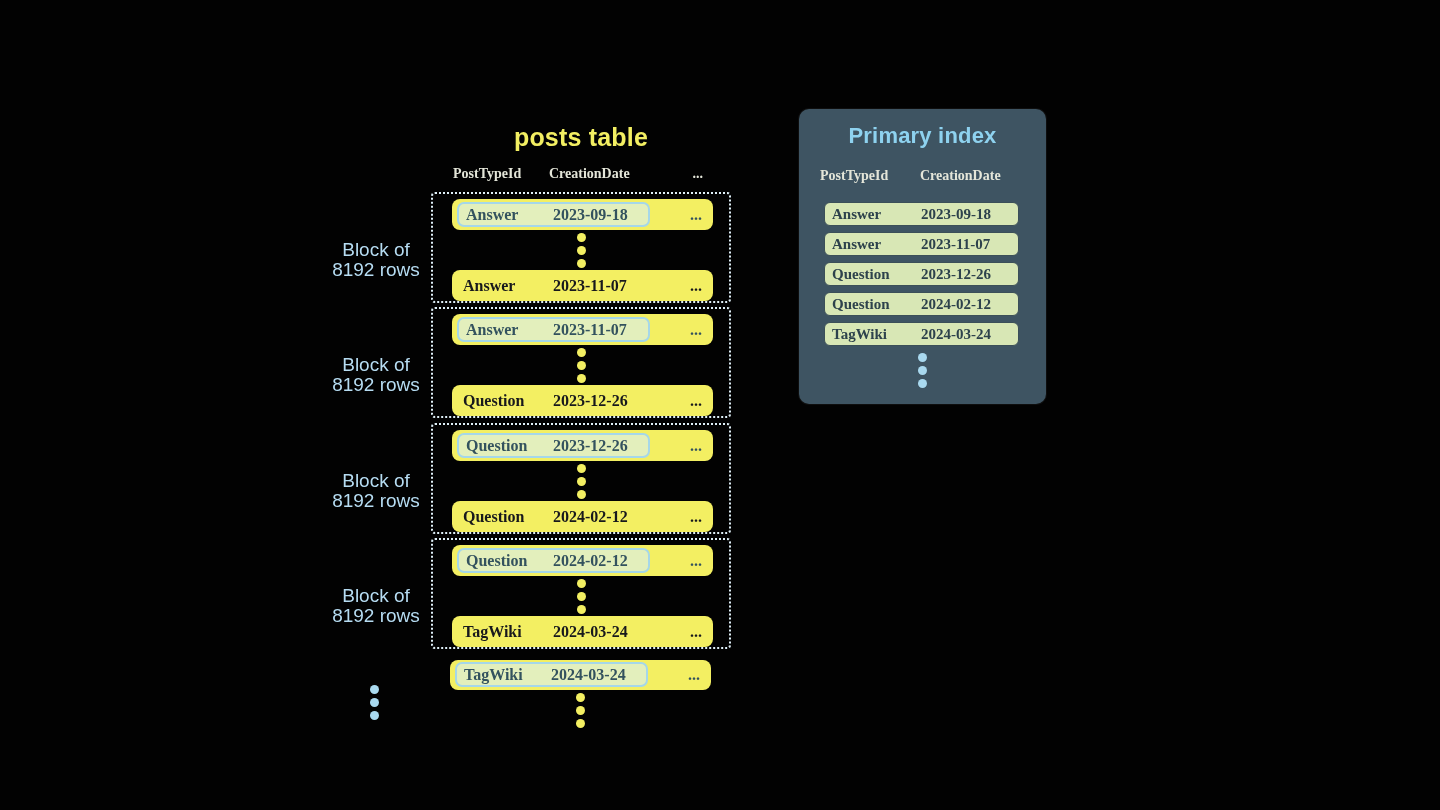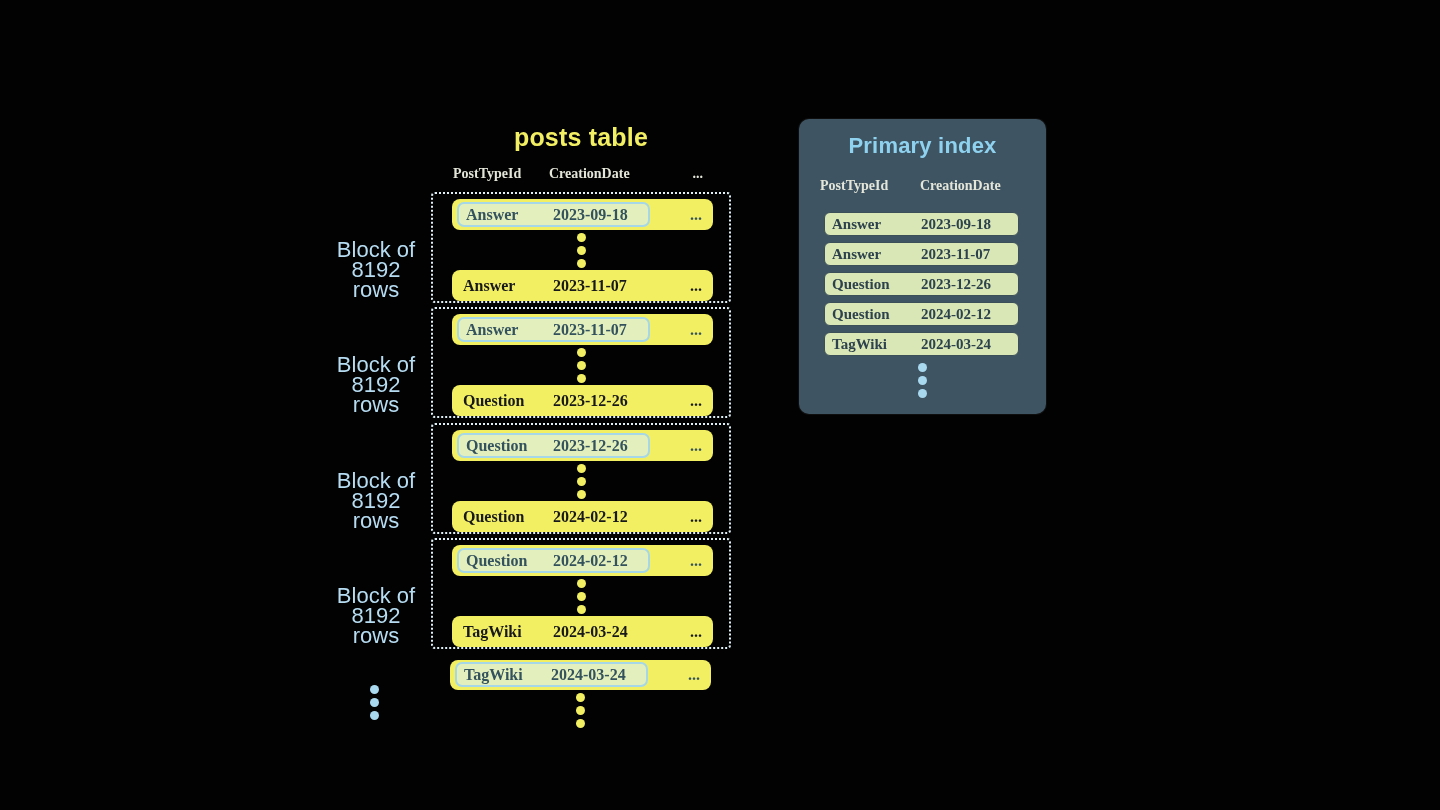--- a/index.html
+++ b/index.html
@@ -48,34 +48,34 @@
     grid-template-columns:87px auto;align-items:center;padding:0 7px;
     font-size:16px;font-weight:700;color:var(--pill-text);}
 
   .standalone-row{position:absolute;left:450px;top:660px;width:261px;height:30px;
     background:var(--yellow);border-radius:8px;}
   .standalone-row .c-more{position:absolute;right:11px;top:0;line-height:30px;
     font-size:16px;font-weight:700;color:var(--pill-text);}
   .standalone-row .hpill{top:2px;}
 
   .block-label{position:absolute;left:326px;width:100px;text-align:center;
-    color:var(--label-blue);font-size:22px;line-height:20px;}
+    color:var(--label-blue);font-size:19px;line-height:20px;}
   .l1{top:240px;} .l2{top:355px;} .l3{top:471px;} .l4{top:586px;}
 
   
   .vdots{position:absolute;display:flex;flex-direction:column;align-items:center;gap:4px;}
   .vdots .dot{width:9px;height:9px;border-radius:50%;}
   .vdots.yellow .dot{background:var(--yellow);}
   .vdots.blue .dot{background:var(--dot-blue);}
   .block .vdots{left:calc(50% - 4.5px);top:39px;}
   .dots-under-rows{left:576px;top:693px;}
   .dots-left{left:370px;top:685px;}
 
   
-  .panel{position:absolute;left:799px;top:119px;width:247px;height:295px;
+  .panel{position:absolute;left:799px;top:109px;width:247px;height:295px;
     background:var(--panel);border-radius:10px;box-shadow:0 0 0 1px rgba(255,255,255,.05);}
   .panel-title{position:absolute;left:0;top:14px;width:100%;text-align:center;
     font-size:22px;font-weight:700;color:var(--panel-title);letter-spacing:.2px;}
   .panel-headers{position:absolute;left:21px;top:59px;width:205px;display:grid;
     grid-template-columns:100px auto;font-size:14px;font-weight:700;color:var(--header-text);}
   .ipill{position:absolute;left:25px;width:195px;height:24px;background:var(--index-pill-bg);
     border:1.5px solid var(--index-pill-border);border-radius:6px;display:grid;
     grid-template-columns:89px auto;align-items:center;padding:0 7px;
     font-size:15px;font-weight:700;color:var(--index-pill-text);}
   .ir1{top:93px;} .ir2{top:123px;} .ir3{top:153px;} .ir4{top:183px;} .ir5{top:213px;}

